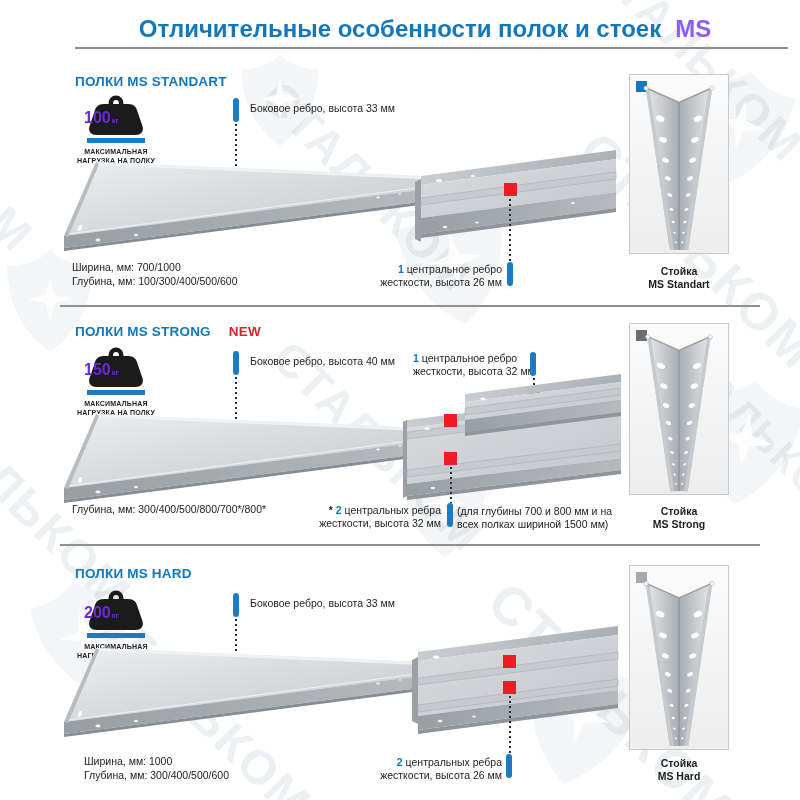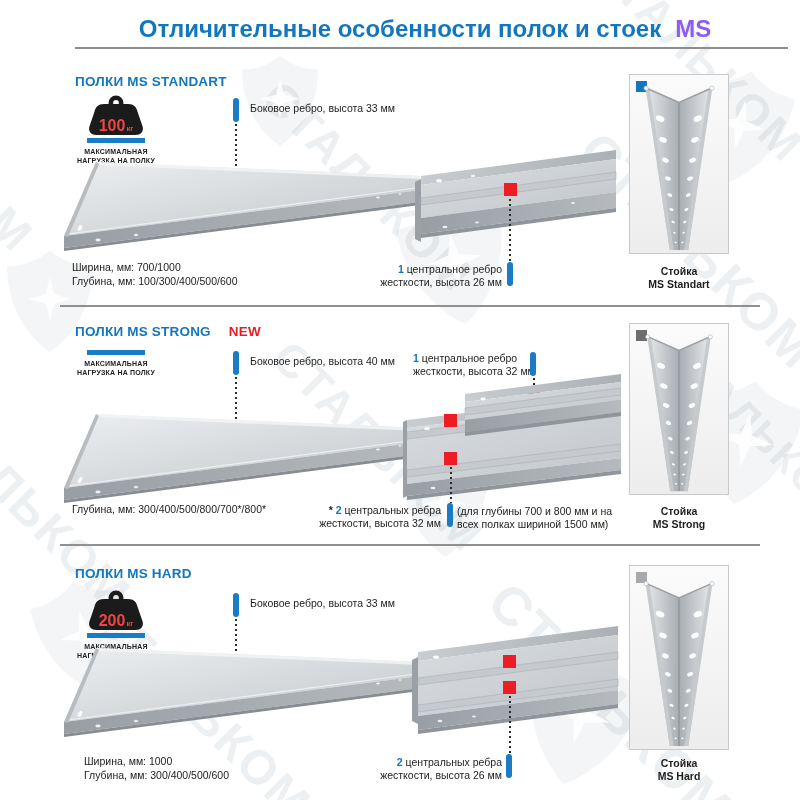--- a/index.html
+++ b/index.html
@@ -11,21 +11,21 @@
   .title{position:absolute;left:62px;top:15px;width:726px;text-align:center;
          font-weight:bold;font-size:24px;color:#1377bd;white-space:nowrap}
   .title .accent{color:#8b5cf6;margin-left:14px}
   .rule{position:absolute;left:75px;top:47px;width:713px;height:2px;background:#8d8d8d}
   .sec-h{position:absolute;font-weight:bold;font-size:13.5px;color:#1377bd;letter-spacing:.2px;white-space:nowrap}
   .sec-h .badge{color:#e31e24;margin-left:18px}
   .sec-h .badge:empty{display:none}
   .weight{position:absolute;width:104px;display:flex;flex-direction:column;align-items:center}
   .kb-wrap{position:relative;width:64px;height:40px}
   .kb-svg{position:absolute;left:0;top:0}
-  .kb-label{position:absolute;left:0;top:23px;width:100%;text-align:center;color:#ef4444;
+  .kb-label{position:absolute;left:0;top:15px;width:100%;text-align:left;color:#6d28d9;
             font-weight:bold;font-size:16px;line-height:16px;white-space:nowrap}
   .kb-unit{font-size:7.5px;font-weight:bold;margin-left:1px}
   .kb-bar{width:58px;height:5px;background:#1a7cc4;margin-top:3px}
   .kb-cap{margin-top:4px;font-size:7px;font-weight:bold;line-height:9px;text-align:center;
           letter-spacing:.2px;color:#222;white-space:nowrap}
   .vbar{position:absolute;width:6px;height:24px;border-radius:3px;background:#1a7cc4}
   .vdot{position:absolute;width:2px;
         background-image:repeating-linear-gradient(to bottom,#2b2b2b 0 2px,transparent 2px 5px)}
   .rmark{position:absolute;width:13px;height:13px;background:#ee1c25}
   .note{position:absolute;font-size:10.5px;line-height:13px;color:#1d1d1b;white-space:nowrap}
@@ -268,20 +268,26 @@
   <div>MS Standart</div>
 </div>
 
 <div class="divider" style="top:305px"></div>
 
 <div class="sec-h" style="left:75px;top:324px">
   <span>ПОЛКИ MS STRONG</span><span class="badge">NEW</span>
 </div>
 
 <div class="weight" style="left:64px;top:347px">
+  <div class="kb-wrap">
+    <svg class="kb-svg" width="64" height="40" viewBox="0 0 64 40">
+        <use href="#sym-kb"></use>
+      </svg>
+    <div class="kb-label"><span>150</span><span class="kb-unit">кг</span></div>
+  </div>
   <div class="kb-bar"></div>
   <div class="kb-cap">
     <span>МАКСИМАЛЬНАЯ</span><br>
     <span>НАГРУЗКА НА ПОЛКУ</span>
   </div>
 </div>
 
 <div class="vbar" style="left:233px;top:351px"></div>
 <div class="note" style="left:250px;top:355px">Боковое ребро, высота 40 мм</div>
 <div class="vdot" style="left:235px;top:377px;height:73px"></div>

